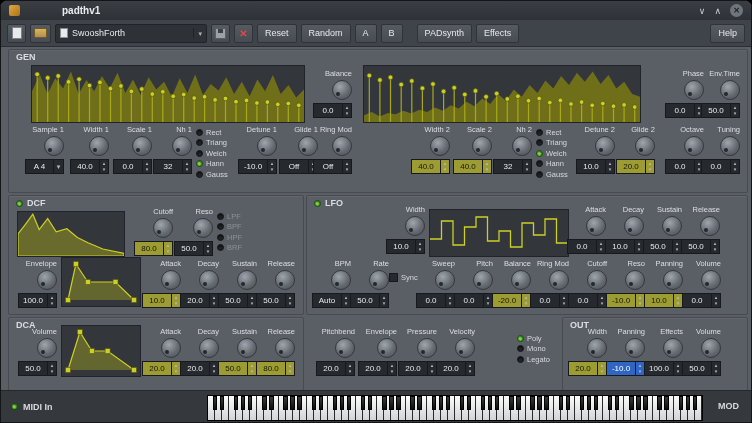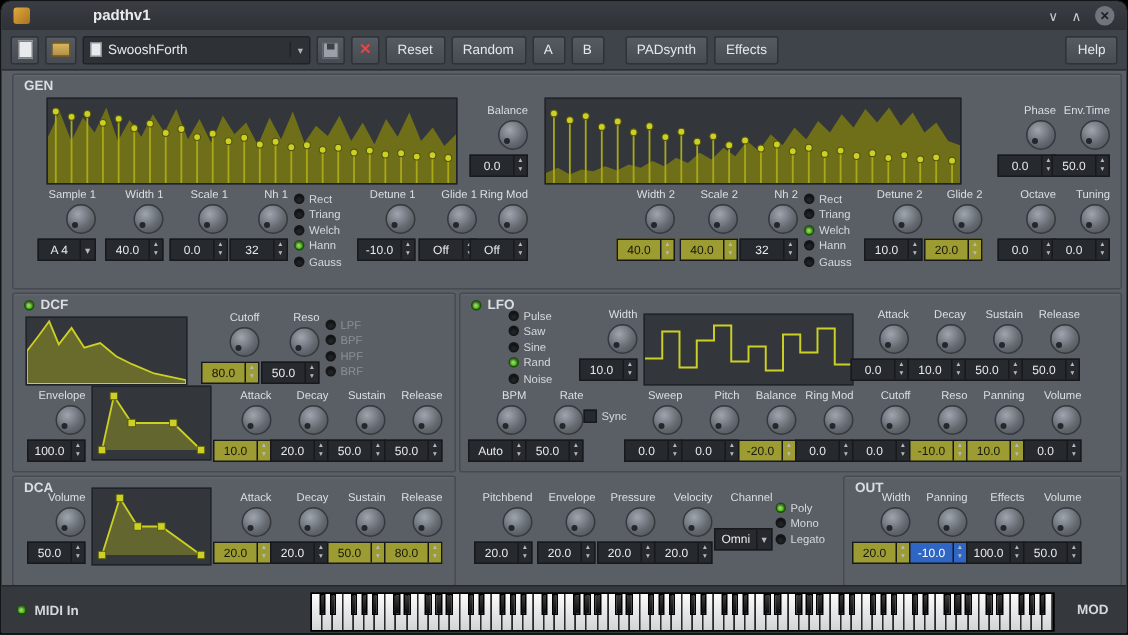--- a/index.html
+++ b/index.html
@@ -524,42 +524,20 @@
     </div>
   <div class="cl" style="left:254px;top:258px;">
       <span class="lb">Release</span>
       <span class="kb"></span>
       <span class="sp">
         <b>50.0</b>
         <u></u>
       </span>
     </div>
 
-  <div class="radios" style="left:338px;top:204px;">
-    <div class="ro">
-        <span class="led"></span>
-        <span class="rl">Pulse</span>
-      </div>
-    <div class="ro">
-        <span class="led"></span>
-        <span class="rl">Saw</span>
-      </div>
-    <div class="ro">
-        <span class="led"></span>
-        <span class="rl">Sine</span>
-      </div>
-    <div class="ro on">
-        <span class="led"></span>
-        <span class="rl">Rand</span>
-      </div>
-    <div class="ro">
-        <span class="led"></span>
-        <span class="rl">Noise</span>
-      </div>
-  </div>
   <div class="cl" style="left:384px;top:204px;">
       <span class="lb">Width</span>
       <span class="kb"></span>
       <span class="sp">
         <b>10.0</b>
         <u></u>
       </span>
     </div>
   <div class="cl" style="left:565px;top:204px;">
       <span class="lb">Attack</span>
@@ -743,27 +721,20 @@
         <b>20.0</b>
         <u></u>
       </span>
     </div>
   <div class="cl" style="left:434px;top:326px;">
       <span class="lb">Velocity</span>
       <span class="kb"></span>
       <span class="sp">
         <b>20.0</b>
         <u></u>
-      </span>
-    </div>
-  <div class="cl" style="left:474px;top:326px;">
-      <span class="lb">Channel</span>
-      <span class="cb" style="margin-top:14px;">
-        <b>Omni</b>
-        <i class="ca"></i>
       </span>
     </div>
   <div class="radios" style="left:516px;top:332px;">
     <div class="ro on">
         <span class="led"></span>
         <span class="rl">Poly</span>
       </div>
     <div class="ro">
         <span class="led"></span>
         <span class="rl">Mono</span>

